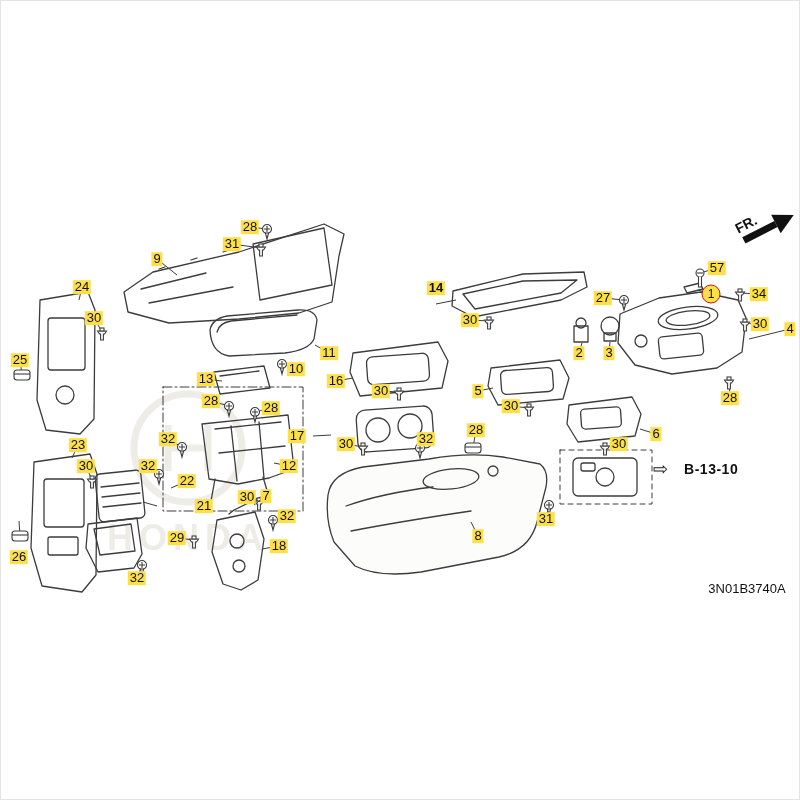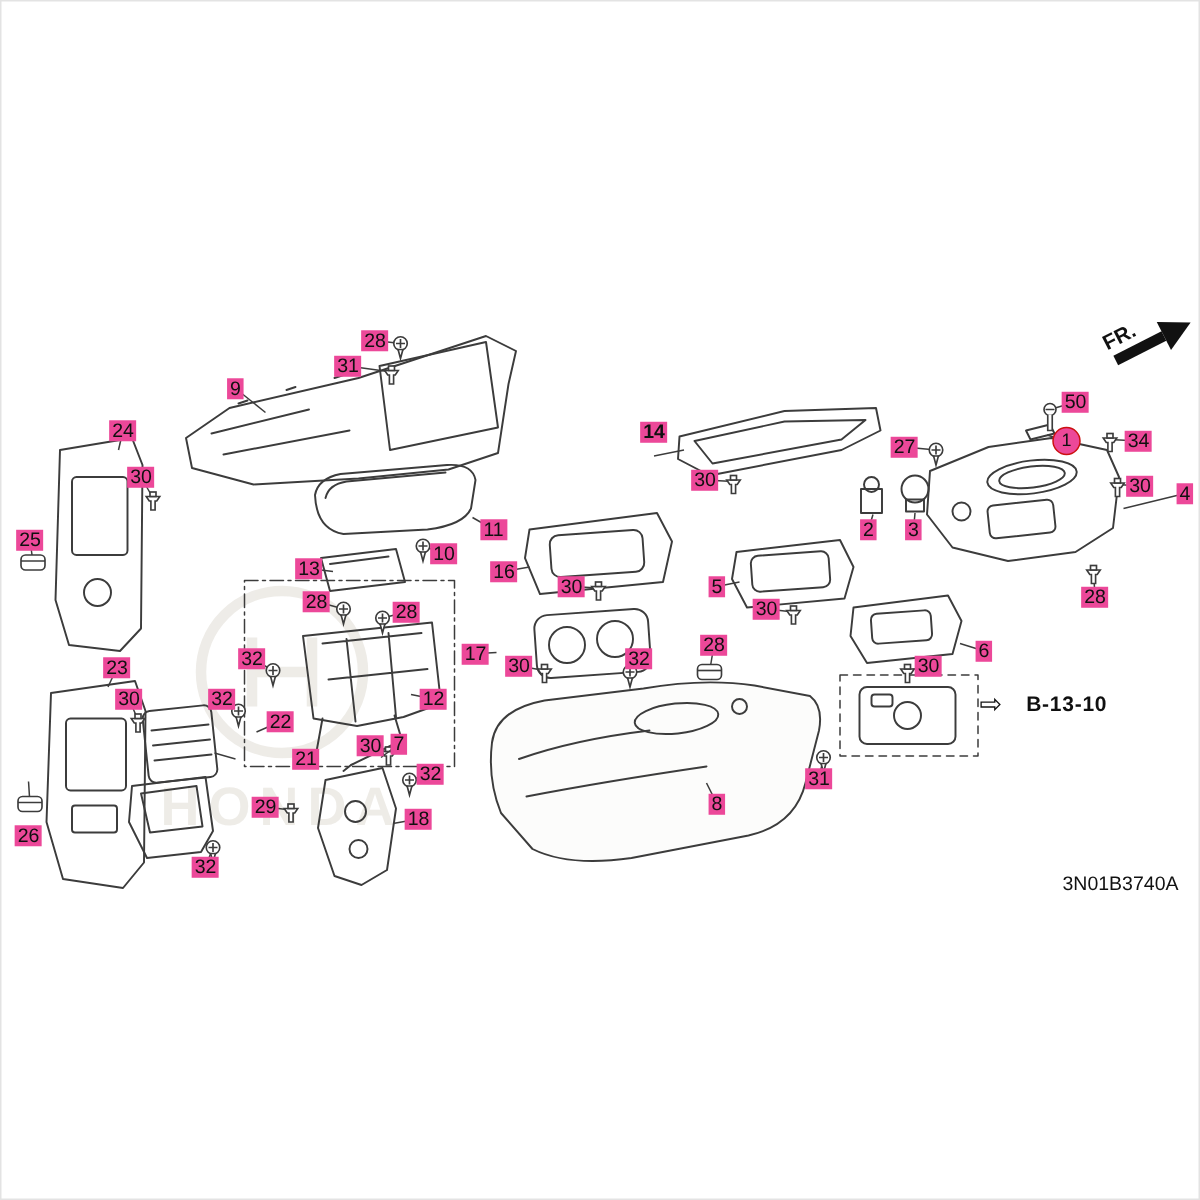--- a/index.html
+++ b/index.html
@@ -5,21 +5,21 @@
   html,body{margin:0;padding:0;background:#ffffff;}
   #stage{
     position:relative;width:800px;height:800px;background:#ffffff;
     font-family:"Liberation Sans", sans-serif;
     border:1px solid #e3e3e3;box-sizing:border-box;overflow:hidden;
   }
   #parts-svg{position:absolute;left:0;top:0;}
   .callout{
     position:absolute;transform:translate(-50%,-50%);
     font-size:13px;line-height:1.05;color:#101010;
-    background:#ec4899;padding:0 2px;white-space:nowrap;
+    background:#fde047;padding:0 2px;white-space:nowrap;
   }
   .callout.circled{
     width:17px;height:17px;padding:0;border-radius:50%;
     display:flex;align-items:center;justify-content:center;
     border:1.7px solid #cc1111;font-size:12px;
   }
   #b-ref{
     position:absolute;transform:translateY(-50%);
     display:flex;align-items:center;gap:4px;color:#101010;
   }
@@ -350,39 +350,39 @@
 
   <div id="callout-layer">
       <div class="callout" style="left: 249px; top: 226px;">28</div>
       <div class="callout" style="left: 231px; top: 243px;">31</div>
       <div class="callout" style="left: 156px; top: 258px;">9</div>
       <div class="callout" style="left: 81px; top: 286px;">24</div>
       <div class="callout" style="left: 93px; top: 317px;">30</div>
       <div class="callout" style="left: 19px; top: 359px;">25</div>
       <div class="callout" style="left: 435px; top: 287px; font-weight: bold;">14</div>
       <div class="callout" style="left: 469px; top: 319px;">30</div>
-      <div class="callout" style="left: 716px; top: 267px;">50</div>
+      <div class="callout" style="left: 716px; top: 267px;">57</div>
       <div class="callout" style="left: 602px; top: 297px;">27</div>
       <div class="callout circled" style="left: 710px; top: 293px; border-color: rgb(204, 17, 17);">1</div>
       <div class="callout" style="left: 758px; top: 293px;">34</div>
       <div class="callout" style="left: 759px; top: 323px;">30</div>
       <div class="callout" style="left: 789px; top: 328px;">4</div>
       <div class="callout" style="left: 578px; top: 352px;">2</div>
       <div class="callout" style="left: 608px; top: 352px;">3</div>
       <div class="callout" style="left: 328px; top: 352px;">11</div>
       <div class="callout" style="left: 295px; top: 368px;">10</div>
       <div class="callout" style="left: 205px; top: 378px;">13</div>
       <div class="callout" style="left: 335px; top: 380px;">16</div>
       <div class="callout" style="left: 380px; top: 390px;">30</div>
       <div class="callout" style="left: 477px; top: 390px;">5</div>
       <div class="callout" style="left: 510px; top: 405px;">30</div>
       <div class="callout" style="left: 210px; top: 400px;">28</div>
       <div class="callout" style="left: 270px; top: 407px;">28</div>
       <div class="callout" style="left: 167px; top: 438px;">32</div>
-      <div class="callout" style="left: 316px; top: 435px; text-align: center;">17</div>
+      <div class="callout" style="left: 296px; top: 435px; text-align: center;">17</div>
       <div class="callout" style="left: 345px; top: 443px;">30</div>
       <div class="callout" style="left: 425px; top: 438px;">32</div>
       <div class="callout" style="left: 475px; top: 429px;">28</div>
       <div class="callout" style="left: 655px; top: 433px;">6</div>
       <div class="callout" style="left: 618px; top: 443px;">30</div>
       <div class="callout" style="left: 729px; top: 397px;">28</div>
       <div class="callout" style="left: 77px; top: 444px;">23</div>
       <div class="callout" style="left: 85px; top: 465px;">30</div>
       <div class="callout" style="left: 147px; top: 465px;">32</div>
       <div class="callout" style="left: 288px; top: 465px;">12</div>

